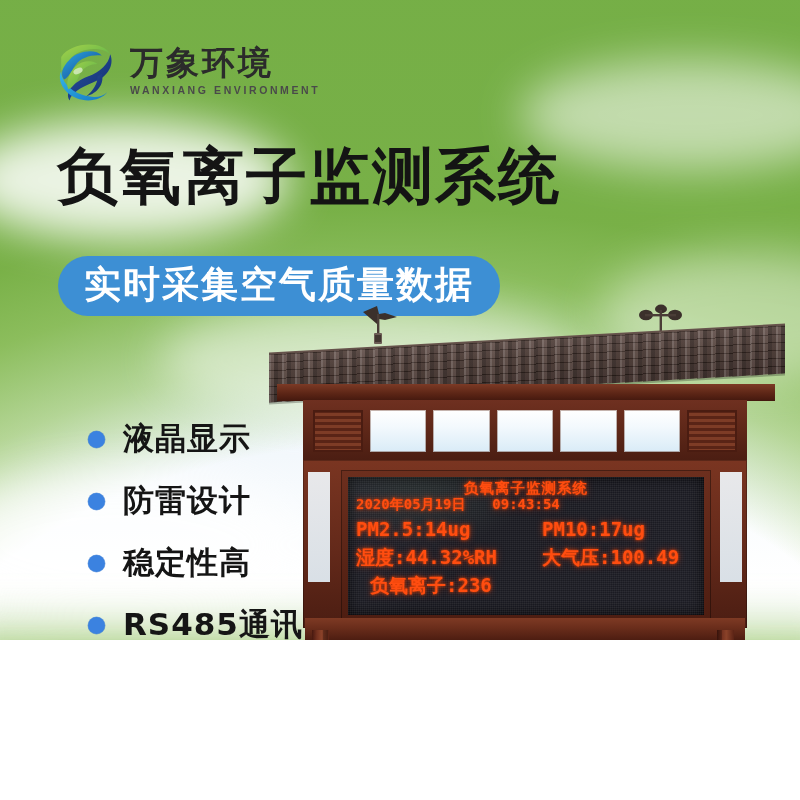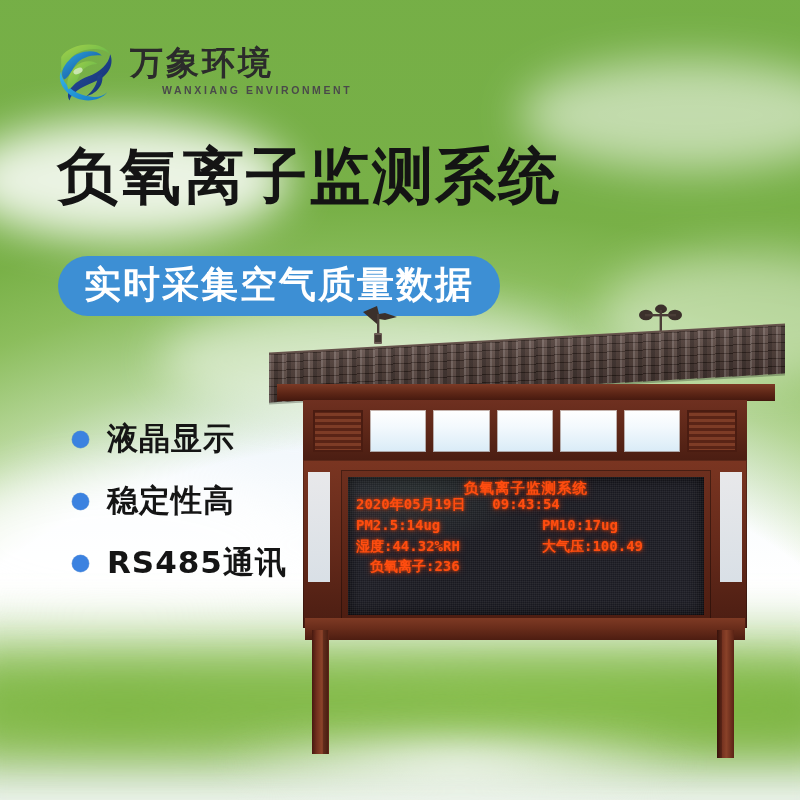--- a/index.html
+++ b/index.html
@@ -4,21 +4,21 @@
 <title>负氧离子监测系统</title>
 <style>
   html,body{margin:0;padding:0;}
   body{
     width:800px;height:800px;overflow:hidden;
     font-family:"Liberation Sans","DejaVu Sans",sans-serif;
     position:relative;background:#ffffff;
   }
 
   
-  #poster{position:absolute;inset:0;width:800px;height:800px;overflow:hidden;}
+  #poster{position:absolute;inset:0;width:800px;height:640px;overflow:hidden;}
 
   .sky{
     position:absolute;left:0;top:0;width:800px;height:800px;
     background:
       radial-gradient(110% 70% at 50% 96%, rgba(118,175,60,0.00) 0%, rgba(118,175,60,0.00) 58%, rgba(131,186,66,0.55) 74%, rgba(120,178,58,0.82) 88%, rgba(110,170,52,0.9) 100%),
       linear-gradient(to bottom,
         #bcdcf2 0%,
         #c3e0f3 10%,
         #cfe6f5 22%,
         #dcecf7 34%,
@@ -70,21 +70,21 @@
   
   .logo-wrap{position:absolute;left:50px;top:36px;display:flex;align-items:center;gap:10px;}
   .logo-globe{width:70px;height:70px;flex:0 0 auto;}
   .logo-text{display:flex;flex-direction:column;justify-content:center;}
   .logo-cn{
     font-family:"DejaVu Sans","Liberation Sans",sans-serif;
     font-size:33px;font-weight:bold;color:#2b2b2b;letter-spacing:3px;line-height:1;
   }
   .logo-en{
     font-size:10.5px;font-weight:bold;color:#4a4a4a;letter-spacing:2.6px;
-    margin-top:6px;line-height:1;margin-left:32px;
+    margin-top:6px;line-height:1;
   }
 
   
   .headline{
     position:absolute;left:57px;top:145px;
     font-family:"DejaVu Sans","Liberation Sans",sans-serif;
     font-size:61px;font-weight:bold;color:#141414;letter-spacing:2px;
     line-height:1;white-space:nowrap;
   }
   .subtitle-badge{
@@ -94,21 +94,21 @@
     display:inline-block;
     margin-top:28px;
   }
   .subtitle-badge span{
     font-family:"DejaVu Sans","Liberation Sans",sans-serif;
     font-size:37px;font-weight:bold;color:#ffffff;letter-spacing:2px;
     line-height:1;white-space:nowrap;
   }
 
   
-  .features{position:absolute;left:72px;top:408px;}
+  .features{position:absolute;left:88px;top:408px;}
   .feature-row{display:flex;align-items:center;height:62px;}
   .bullet{
     width:17px;height:17px;border-radius:50%;
     background:#3b82e0;flex:0 0 auto;margin-right:18px;
     box-shadow:0 0 0 0.5px rgba(40,110,200,.5);
   }
   .feature-label{
     font-family:"DejaVu Sans","Liberation Sans",sans-serif;
     font-size:31px;font-weight:bold;color:#151515;letter-spacing:1px;
     white-space:nowrap;
@@ -175,21 +175,21 @@
   }
   .led-datetime{
     font-size:14px;font-weight:bold;line-height:1.25;
     letter-spacing:0px;white-space:nowrap;
   }
   .led-grid{
     display:grid;grid-template-columns:1fr 1fr;
     row-gap:1px;column-gap:4px;margin-top:2px;
   }
   .led-cell{
-    font-size:14px;font-weight:bold;line-height:1.42;white-space:nowrap;
+    font-size:19px;font-weight:bold;line-height:1.42;white-space:nowrap;
     font-family:"DejaVu Sans Mono","Liberation Mono",monospace;
   }
   .led-cell.right{padding-left:14px;}
 
   
   .upper-band{
     position:absolute;left:48px;top:100px;width:444px;height:62px;
     background:linear-gradient(to bottom,#6f3020 0%,#5d2718 50%,#4a1d12 100%);
   }
   .win-row{position:absolute;left:52px;top:104px;width:436px;height:54px;display:flex;align-items:center;gap:7px;padding:0 6px;box-sizing:border-box;}
@@ -295,20 +295,24 @@
     <span data-interactable="false">实时采集空气质量数据</span>
   </div>
 
   <div class="features" data-interactable="false">
     <div class="feature-row" data-interactable="false">
       <span class="bullet" data-interactable="false"></span>
       <span class="feature-label" data-interactable="false">液晶显示</span>
     </div>
     <div class="feature-row" data-interactable="false">
       <span class="bullet" data-interactable="false"></span>
+      <span class="feature-label" data-interactable="false">防雷设计</span>
+    </div>
+    <div class="feature-row" data-interactable="false">
+      <span class="bullet" data-interactable="false"></span>
       <span class="feature-label" data-interactable="false">稳定性高</span>
     </div>
     <div class="feature-row" data-interactable="false">
       <span class="bullet" data-interactable="false"></span>
       <span class="feature-label" data-interactable="false">RS485通讯</span>
     </div>
   </div>
 
   <div id="station" data-interactable="false">
 

